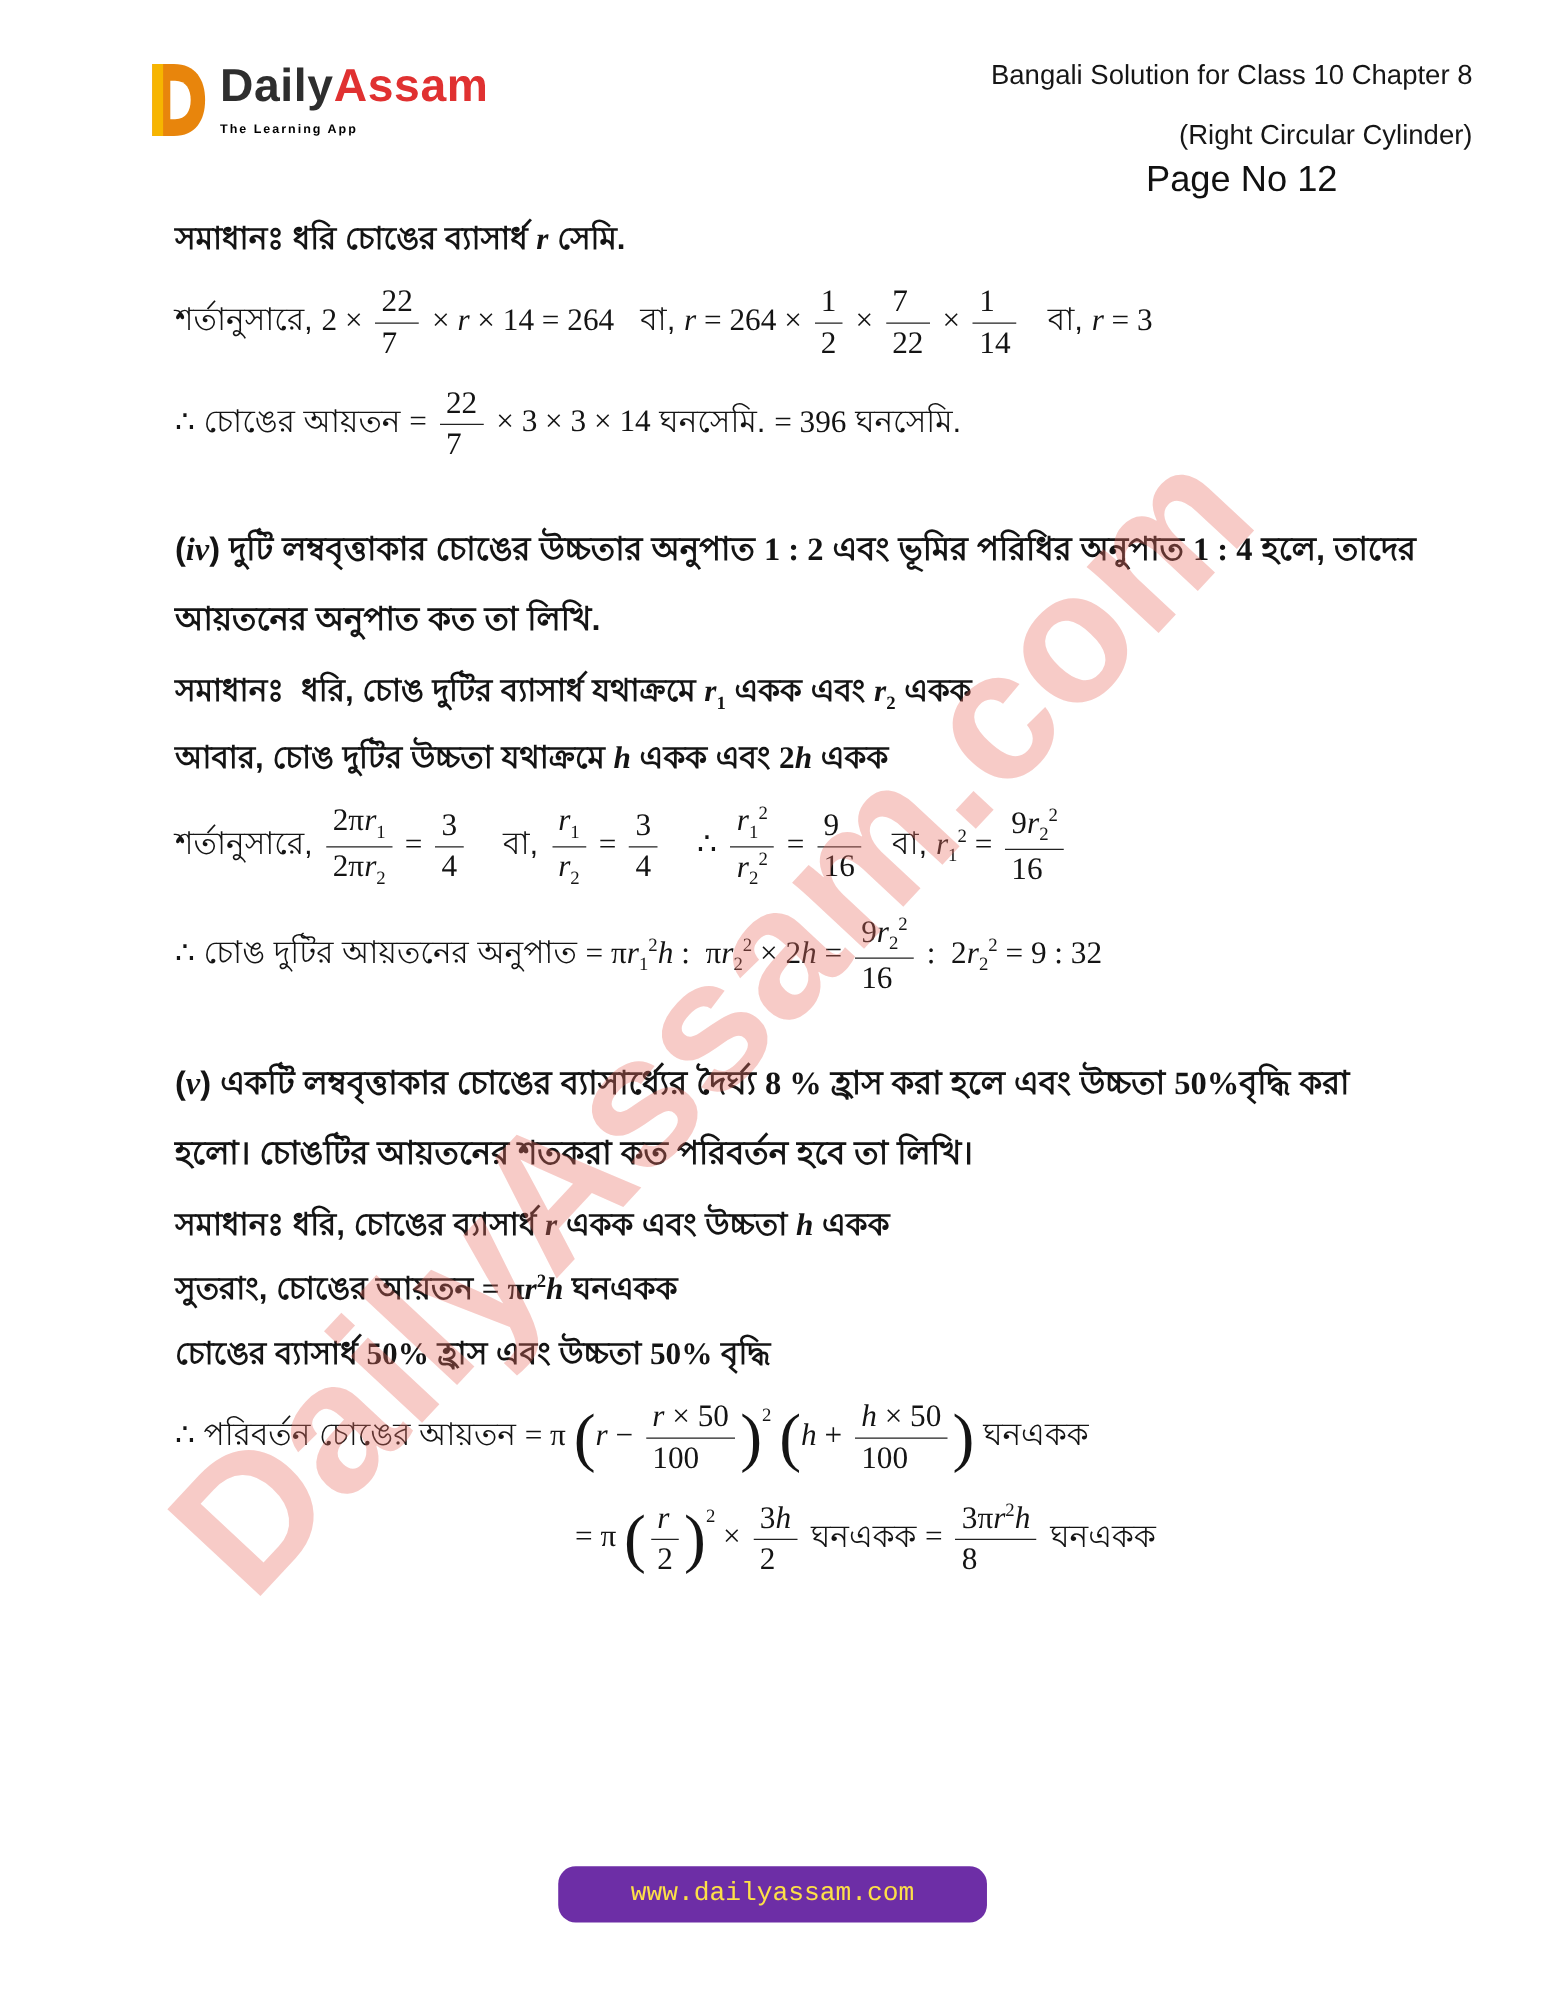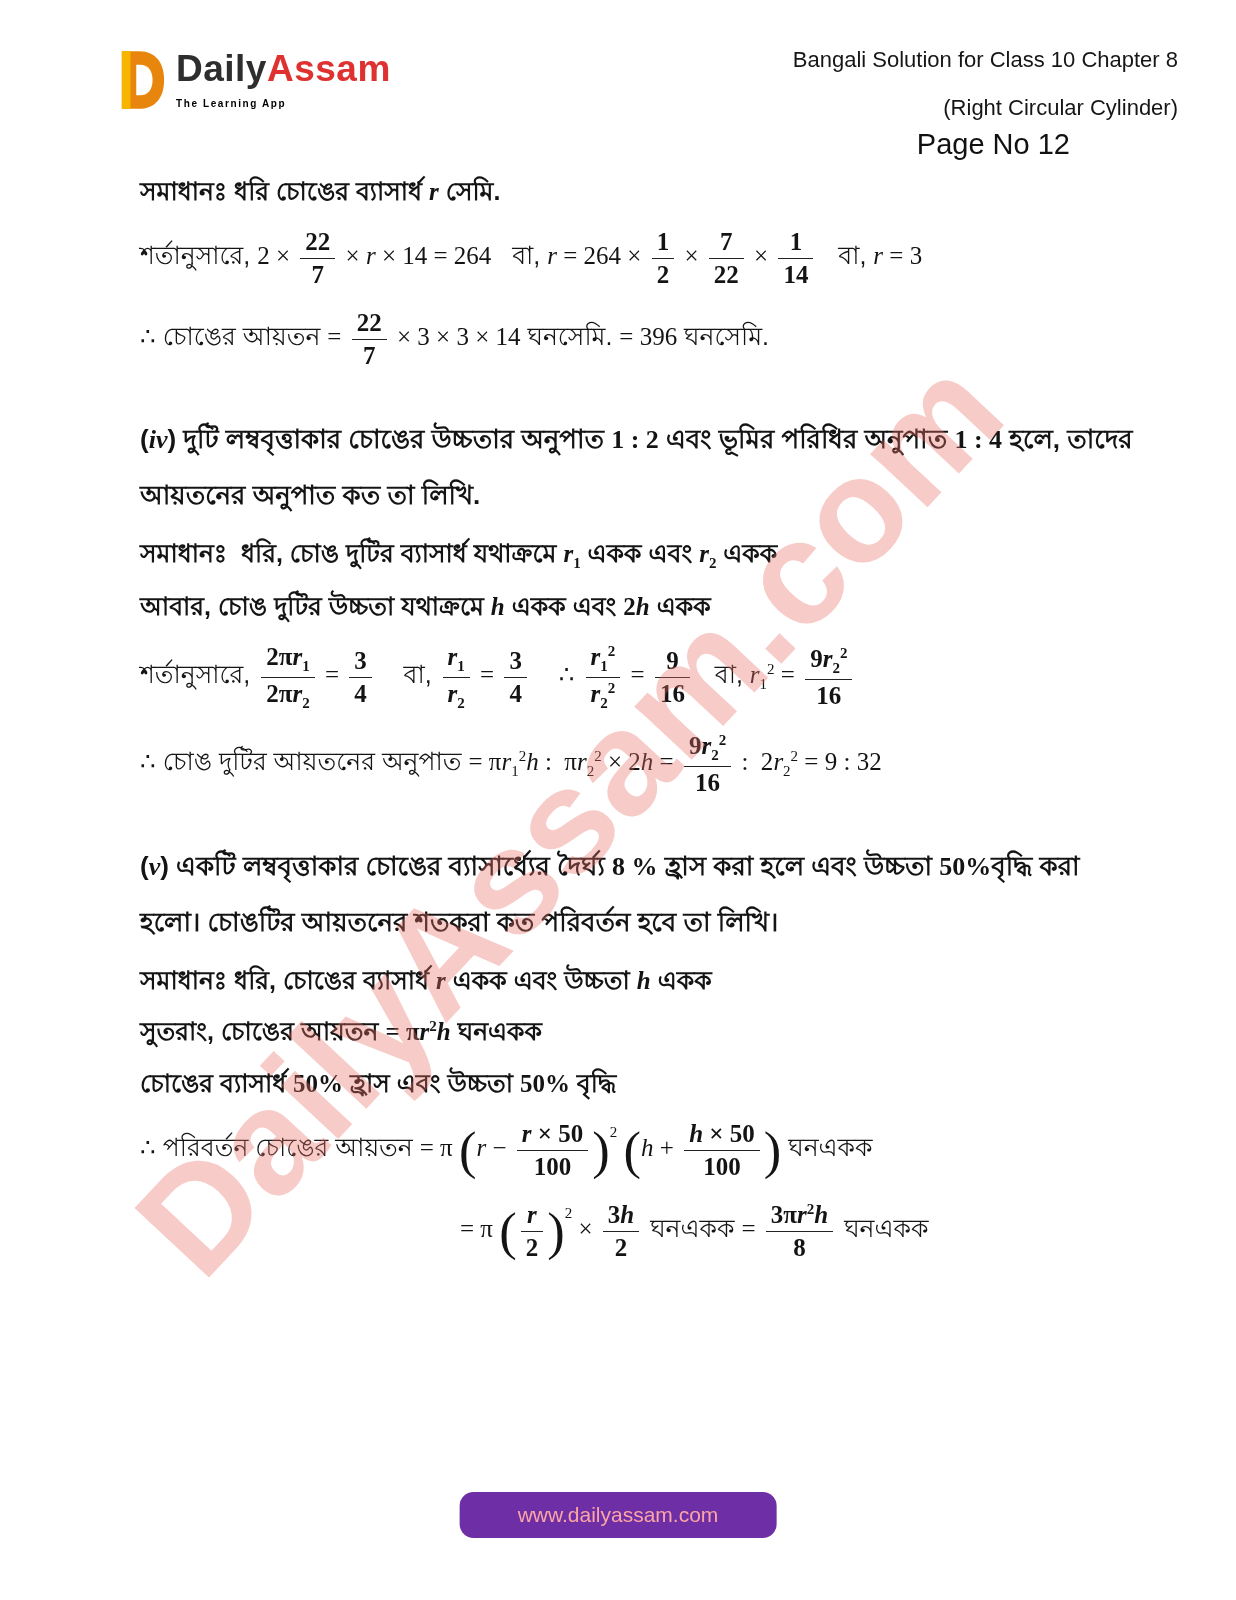--- a/index.html
+++ b/index.html
@@ -26,44 +26,44 @@
   
   .content { position:absolute; top:166px; left:140px; width:1002px; font-size:25px; line-height:1.55; z-index:1; }
   .para { margin:6px 0 12px;font-weight:bold; }
   .eq   { margin:16px 0 20px; }
   .heading { font-weight:700; font-size:26px; line-height:2.15; margin:42px 0 10px; }
   .eq-indent { margin-left:320px; }
 
   
   .m { font-family:"Liberation Serif","DejaVu Serif",serif; }
   .m i { font-style:italic; }
-  .f { display:inline-block; vertical-align:middle; text-align:center; margin:0 4px; line-height:1.12;font-weight:bold; }
+  .f { display:inline-block; vertical-align:middle; margin:0 4px; line-height:1.12; }
   .f .n { display:block; padding:0 5px 2px; border-bottom:1.6px solid #222; }
   .f .d { display:block; padding:2px 5px 0; }
   .content sub { font-size:0.6em; }
   .content sup { font-size:0.6em; }
   .bp { font-size:2.1em; font-weight:300; vertical-align:middle; line-height:0;
         font-family:"Liberation Serif","DejaVu Serif",serif; }
   .ex { font-size:0.6em; vertical-align:1.3em; }
 
   
   .watermark {
     position:absolute; left:165px; top:1165px;
     transform:rotate(-47deg); transform-origin:0 50%;
     font-size:148px; font-weight:700; white-space:nowrap;
     color:rgba(234,110,100,0.36); z-index:2; pointer-events:none;
     font-family:"Liberation Sans","DejaVu Sans",sans-serif;
   }
 
   
   .footer-pill {
     position:absolute; left:50%; bottom:62px; transform:translateX(-50%);
-    background:#6d2ea6; color:#fca5a5; font-size:21px;
+    background:#6d2ea6; color:#fde047; font-size:21px;
     padding:11px 58px; border-radius:14px; cursor:pointer;
-    text-decoration:none; white-space:nowrap;
+    text-decoration:none; white-space:nowrap;font-family:Liberation Mono, monospace;
   }
 </style>
 </head>
 <body>
 
 <div class="page">
 
   <div class="logo">
     <svg viewBox="0 0 50 62" width="48" height="60">
       <path d="M4 1 H22 C40 1 48 14 48 31 C48 48 40 61 22 61 H4 Z" fill="#e8850c"></path>

